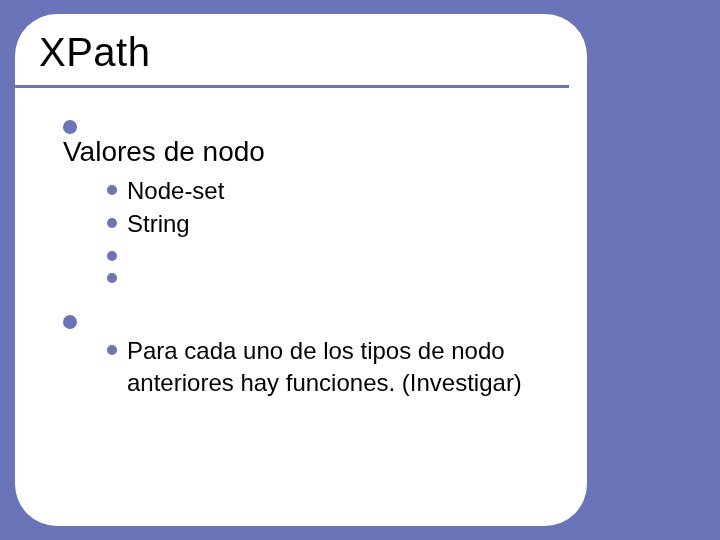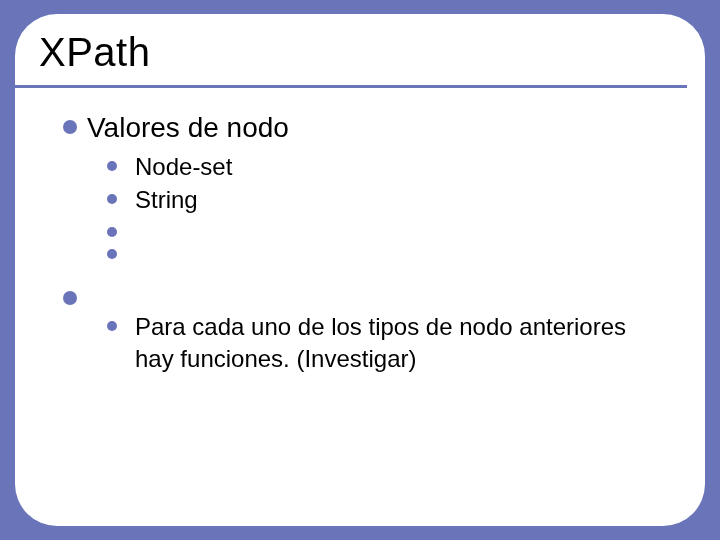--- a/index.html
+++ b/index.html
@@ -7,21 +7,21 @@
   .slide {
     position: relative;
     width: 720px;
     height: 540px;
     background: #6a74b9;
   }
   .card {
     position: absolute;
     left: 15px;
     top: 14px;
-    width: 690px;
+    width: 572px;
     height: 512px;
     background: #fff;
     border-radius: 42px;
     overflow: hidden;
   }
   .title-area {
     padding: 16px 0 10px 24px;
     border-bottom: 3px solid #6a74b9;
     margin: 0 18px 0 0;
   }
@@ -31,20 +31,21 @@
     color: #000;
     letter-spacing: 0.5px;
   }
   .content {
     padding: 22px 34px 0 48px;
   }
   .lvl1 {
     display: flex;
     align-items: flex-start;
     margin-bottom: 6px;
+    flex-direction: column;
   }
   .lvl1 .bullet {
     width: 14px;
     height: 14px;
     border-radius: 50%;
     background: #6a74b9;
     margin-top: 10px;
     margin-right: 10px;
     flex-shrink: 0;
   }
@@ -69,21 +70,20 @@
     border-radius: 50%;
     background: #6a74b9;
     margin-top: 10px;
     margin-right: 10px;
     flex-shrink: 0;
   }
   .lvl2 .text {
     font-size: 24px;
     color: #000;
     line-height: 1.3;
-    margin-left: 8px;
   }
 </style>
 </head>
 <body>
 
 <div class="slide">
   <div class="card">
     <div class="title-area">
       <div class="title">XPath</div>
     </div>

